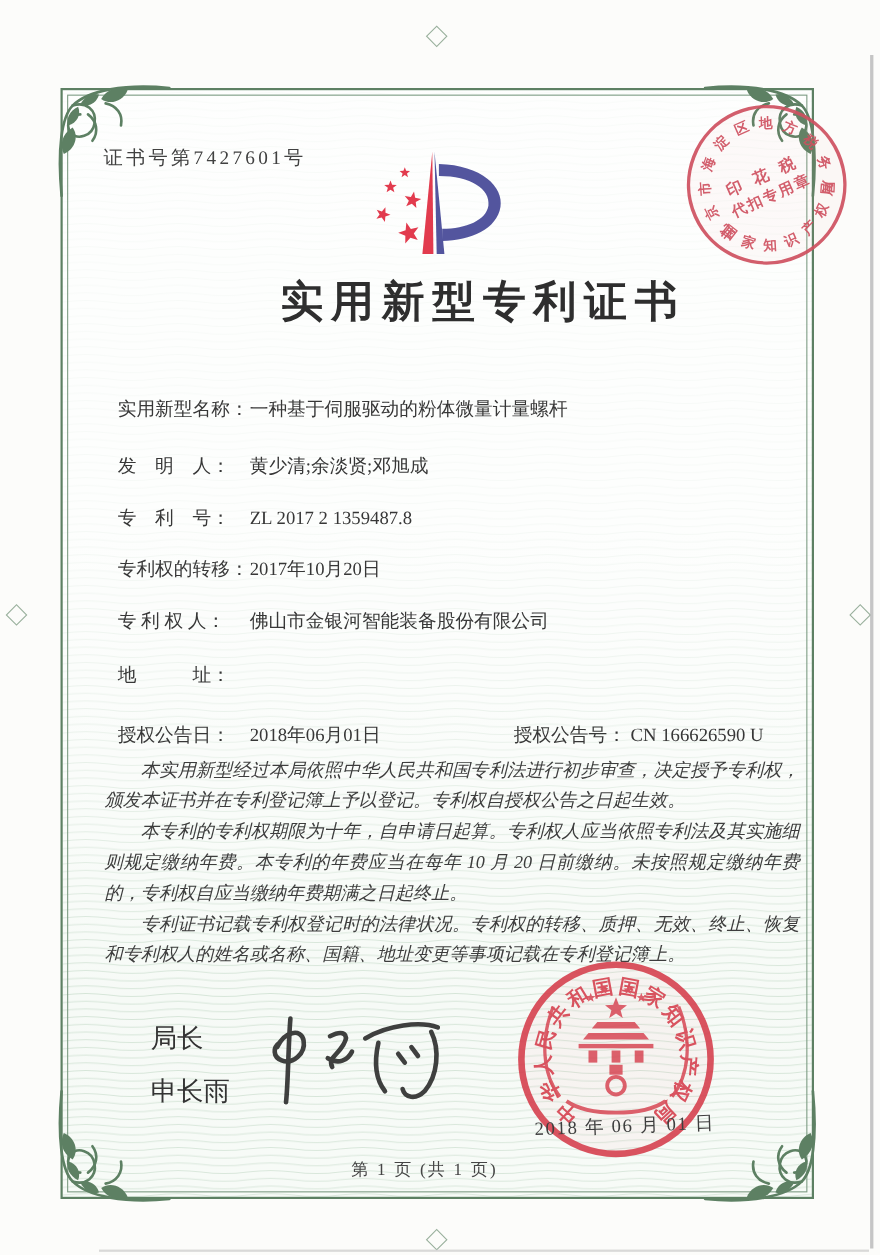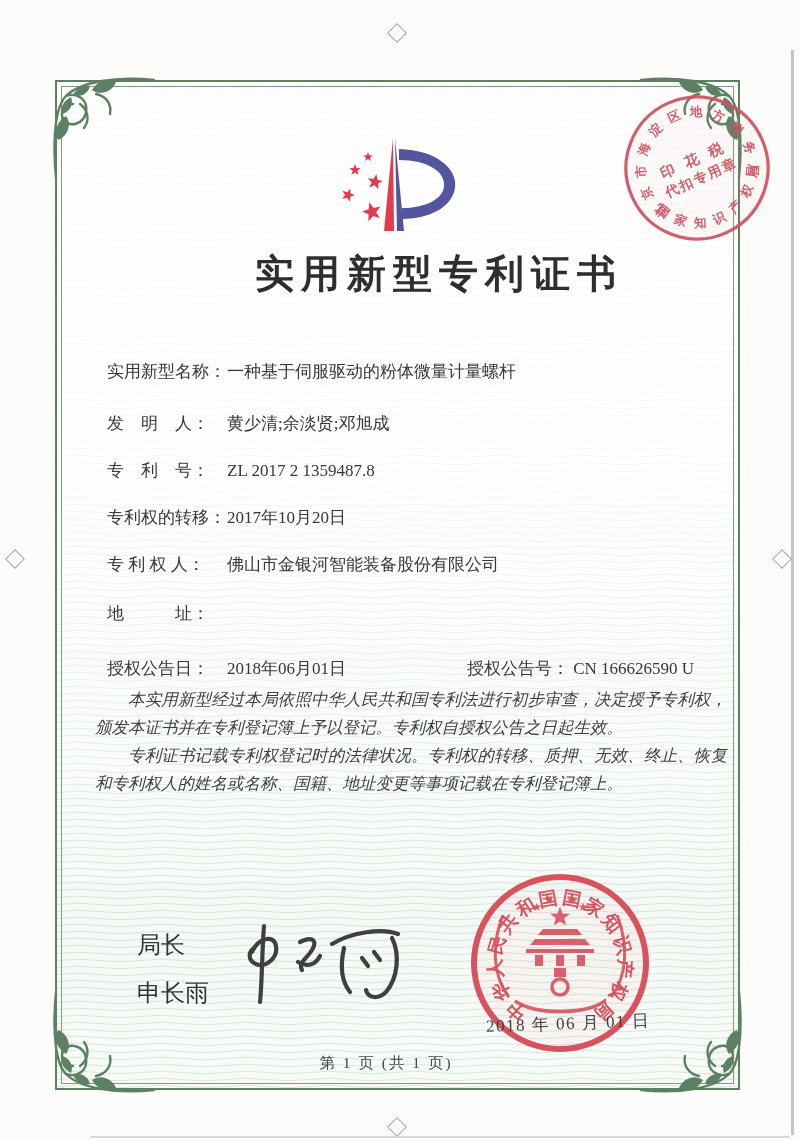--- a/index.html
+++ b/index.html
@@ -89,20 +89,21 @@
     <g>
       <use href="#cornerFlourish" width="110" height="110" transform="translate(745 1096) scale(-1 -1)"></use>
     </g>
   </svg>
 
   <div class="edge-orn" style="left:8px;top:552px;"></div>
   <div class="edge-orn" style="left:775px;top:552px;"></div>
   <div class="edge-orn" style="left:390px;top:26px;"></div>
   <div class="edge-orn" style="left:390px;top:1120px;"></div>
 
+  <div class="cert-number">证书号第7427601号</div>
 
   <svg class="logo-svg" width="160" height="108" viewBox="0 0 160 108">
     <path d="M73 6 L64 99 L74 99 Z" fill="#e23b4e"></path>
     <path d="M75 6 L77 99 L84 99 Z" fill="#53559e"></path>
     <path d="M79 17 C 118 18 138 38 135 56 C 132 76 108 87 82 87 L 82 76 C 104 76 122 68 124 55 C 126 40 108 28 79 28 Z" fill="#53559e"></path>
     <g id="logo-stars">
         <polygon points="49.41,70.34 53.51,76.08 60.39,74.55 56.19,80.22 59.77,86.29 53.09,84.06 48.42,89.34 48.48,82.29 42.01,79.48 48.74,77.36" fill="#e23b4e"></polygon>
         <polygon points="56.39,42.12 57.42,47.67 62.92,48.89 57.97,51.58 58.51,57.19 54.42,53.31 49.25,55.56 51.67,50.47 47.94,46.24 53.53,46.98" fill="#e23b4e"></polygon>
         <polygon points="35.00,32.00 36.48,35.96 40.71,36.15 37.40,38.78 38.53,42.85 35.00,40.52 31.47,42.85 32.60,38.78 29.29,36.15 33.52,35.96" fill="#e23b4e"></polygon>
         <polygon points="30.39,56.42 30.44,61.36 35.00,63.24 30.32,64.81 29.93,69.73 26.99,65.76 22.20,66.91 25.06,62.90 22.48,58.69 27.19,60.17" fill="#e23b4e"></polygon>
@@ -171,20 +172,21 @@
       <span class="fvalue">2018年06月01日</span>
       <span class="grant-group">
         <span>授权公告号：</span>
         <span>CN 166626590 U</span>
       </span>
     </div>
   </div>
 
   <div class="paragraphs">
     <p>本实用新型经过本局依照中华人民共和国专利法进行初步审查，决定授予专利权，颁发本证书并在专利登记簿上予以登记。专利权自授权公告之日起生效。</p>
+    <p>本专利的专利权期限为十年，自申请日起算。专利权人应当依照专利法及其实施细则规定缴纳年费。本专利的年费应当在每年 10 月 20 日前缴纳。未按照规定缴纳年费的，专利权自应当缴纳年费期满之日起终止。</p>
     <p>专利证书记载专利权登记时的法律状况。专利权的转移、质押、无效、终止、恢复和专利权人的姓名或名称、国籍、地址变更等事项记载在专利登记簿上。</p>
   </div>
 
   <div class="signer">
     <div>局长</div>
     <div class="signer-name">申长雨</div>
   </div>
 
   <svg class="sig-svg" width="220" height="110" viewBox="0 0 220 110">
     <g fill="none" stroke="#2c2c2c" stroke-width="4.2" stroke-linecap="round" opacity=".9">

